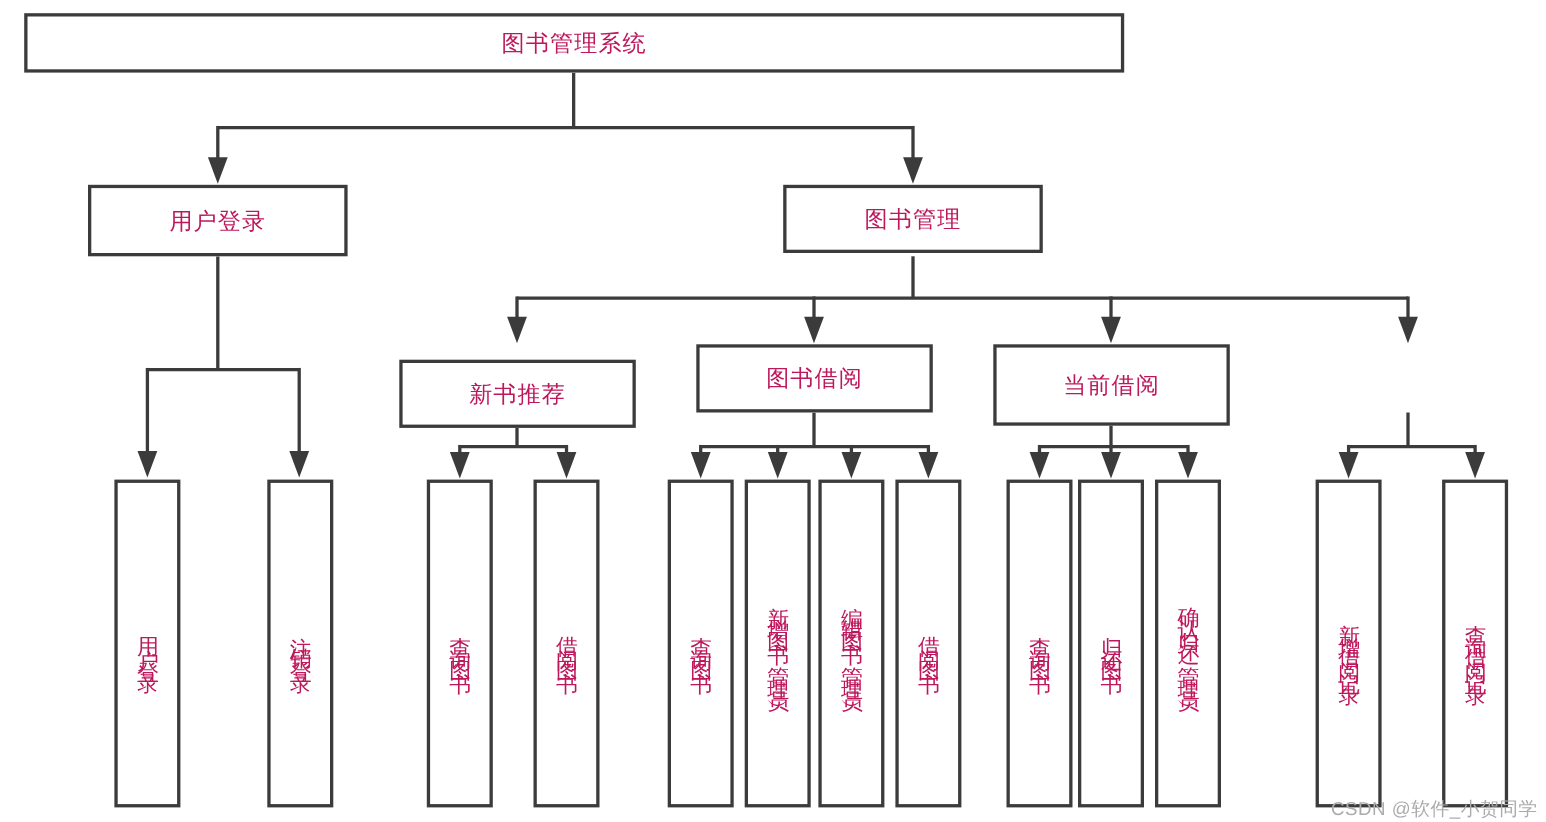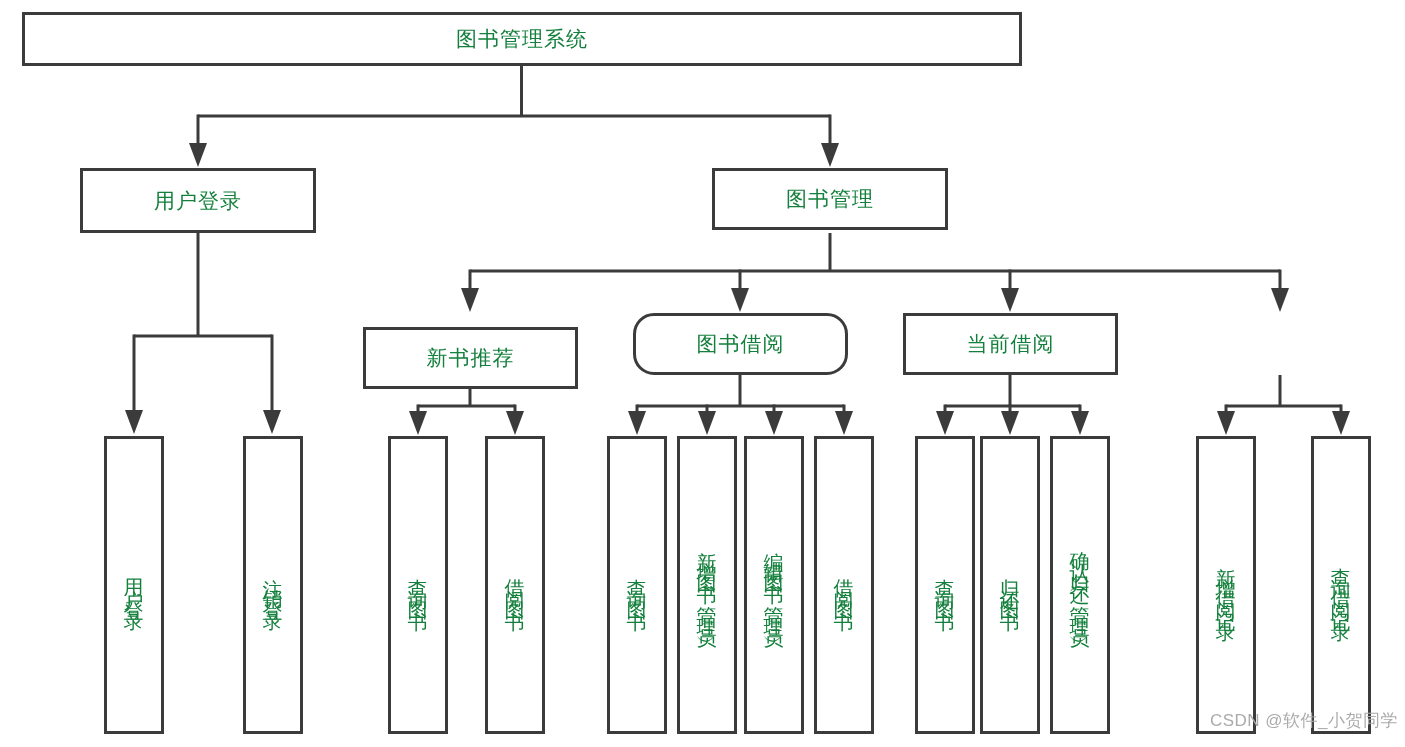--- a/index.html
+++ b/index.html
@@ -2,31 +2,31 @@
 <html><head>
 <meta charset="utf-8">
 <style>
   html,body{margin:0;padding:0;background:#ffffff;}
   body{font-family:"Liberation Sans",sans-serif;}
   .canvas{
     position:relative;width:1405px;height:747px;background:#ffffff;overflow:hidden;
   }
   .node{
     position:absolute;box-sizing:border-box;border:3px solid #3b3b3b;background:#ffffff;
-    display:flex;align-items:center;justify-content:center;color:#15803d;
+    display:flex;align-items:center;justify-content:center;color:#be185d;
   }
   .node-h{font-size:21px;letter-spacing:1px;}
   .node-v{font-size:20px;}
   .node-v .vlabel{
     writing-mode:vertical-rl;text-orientation:mixed;letter-spacing:11px;
     line-height:1;white-space:nowrap;
   }
   .connectors{position:absolute;left:0;top:0;pointer-events:none;}
   .watermark{
-    position:absolute;right:7px;bottom:15px;font-size:17px;color:#ababab;
+    position:absolute;right:7px;bottom:0;font-size:17px;color:#ababab;
     letter-spacing:0.5px;white-space:nowrap;
   }
 </style>
 </head>
 <body>
 
 <div class="canvas">
 
   <svg class="connectors" width="1405" height="747" viewBox="0 0 1405 747">
     <g stroke="#3b3b3b" stroke-width="3" fill="none">
@@ -104,24 +104,24 @@
   <div class="node node-h" style="left:80px;top:168px;width:236px;height:65px;">
     <span>用户登录</span>
   </div>
   <div class="node node-h" style="left:712px;top:168px;width:236px;height:62px;">
     <span>图书管理</span>
   </div>
 
   <div class="node node-h" style="left:363px;top:327px;width:215px;height:62px;text-align:right;">
     <span>新书推荐</span>
   </div>
-  <div class="node node-h" style="left:633px;top:313px;width:215px;height:62px;border-radius:21px;">
+  <div class="node node-h" style="left:633px;top:313px;width:215px;height:62px;">
     <span>图书借阅</span>
   </div>
-  <div class="node node-h" style="left:903px;top:313px;width:215px;height:62px;">
+  <div class="node node-h" style="left:903px;top:313px;width:215px;height:74px;">
     <span>当前借阅</span>
   </div>
 
   <div class="node node-v" style="left:104px;top:436px;width:60px;height:298px;">
     <span class="vlabel">用户登录</span>
   </div>
   <div class="node node-v" style="left:243px;top:436px;width:60px;height:298px;">
     <span class="vlabel">注销登录</span>
   </div>
 

